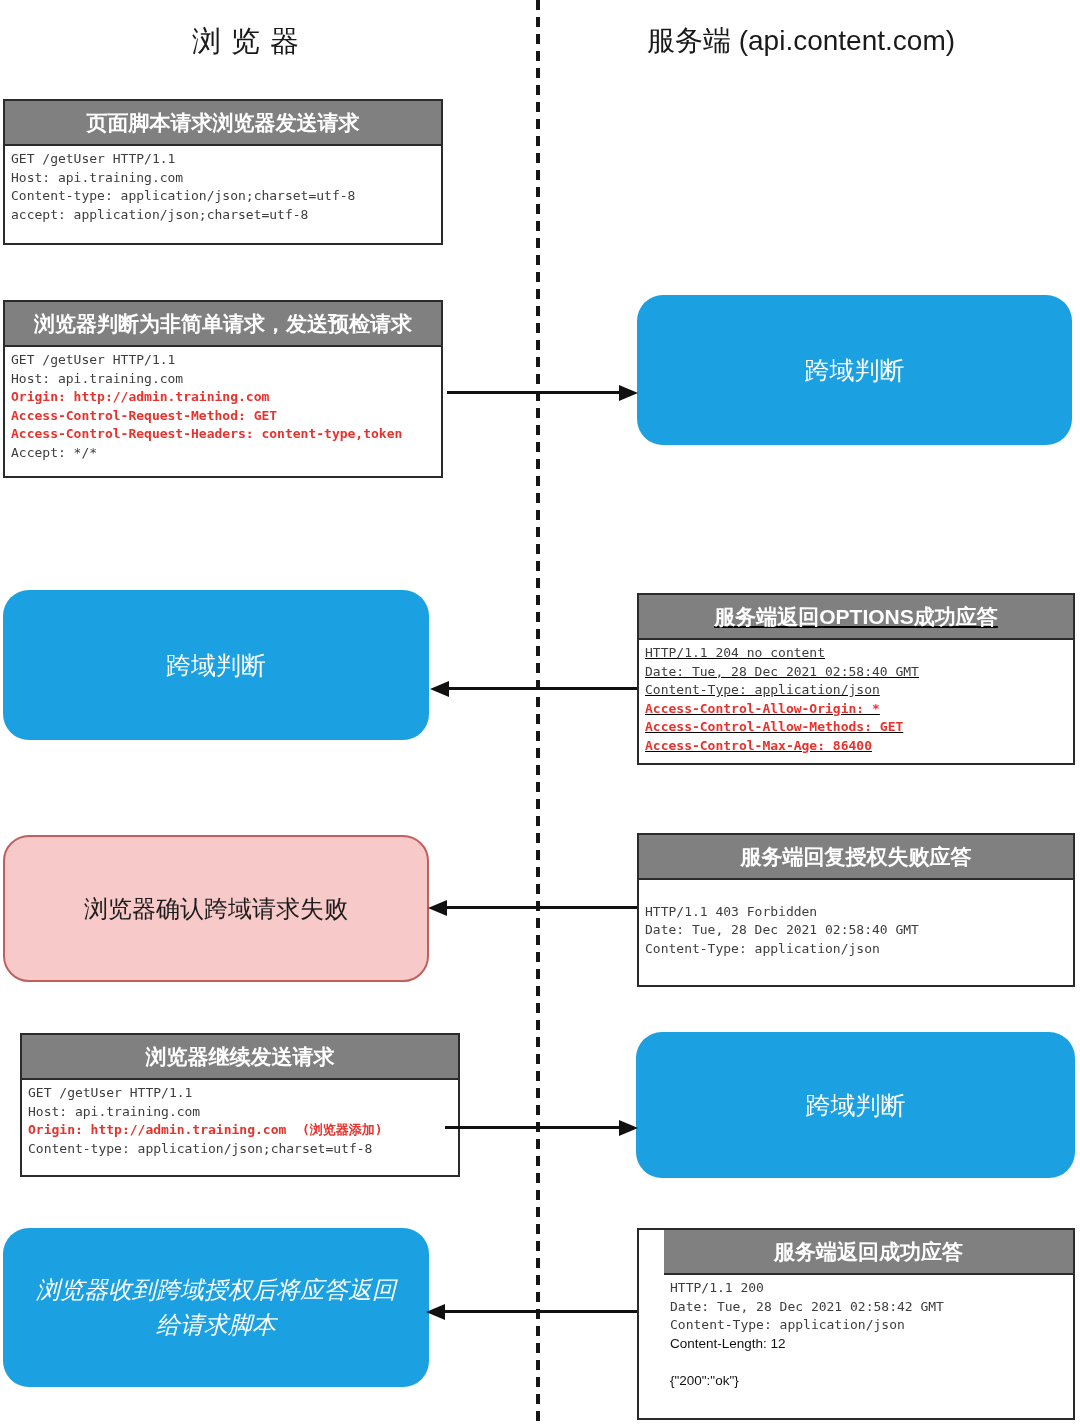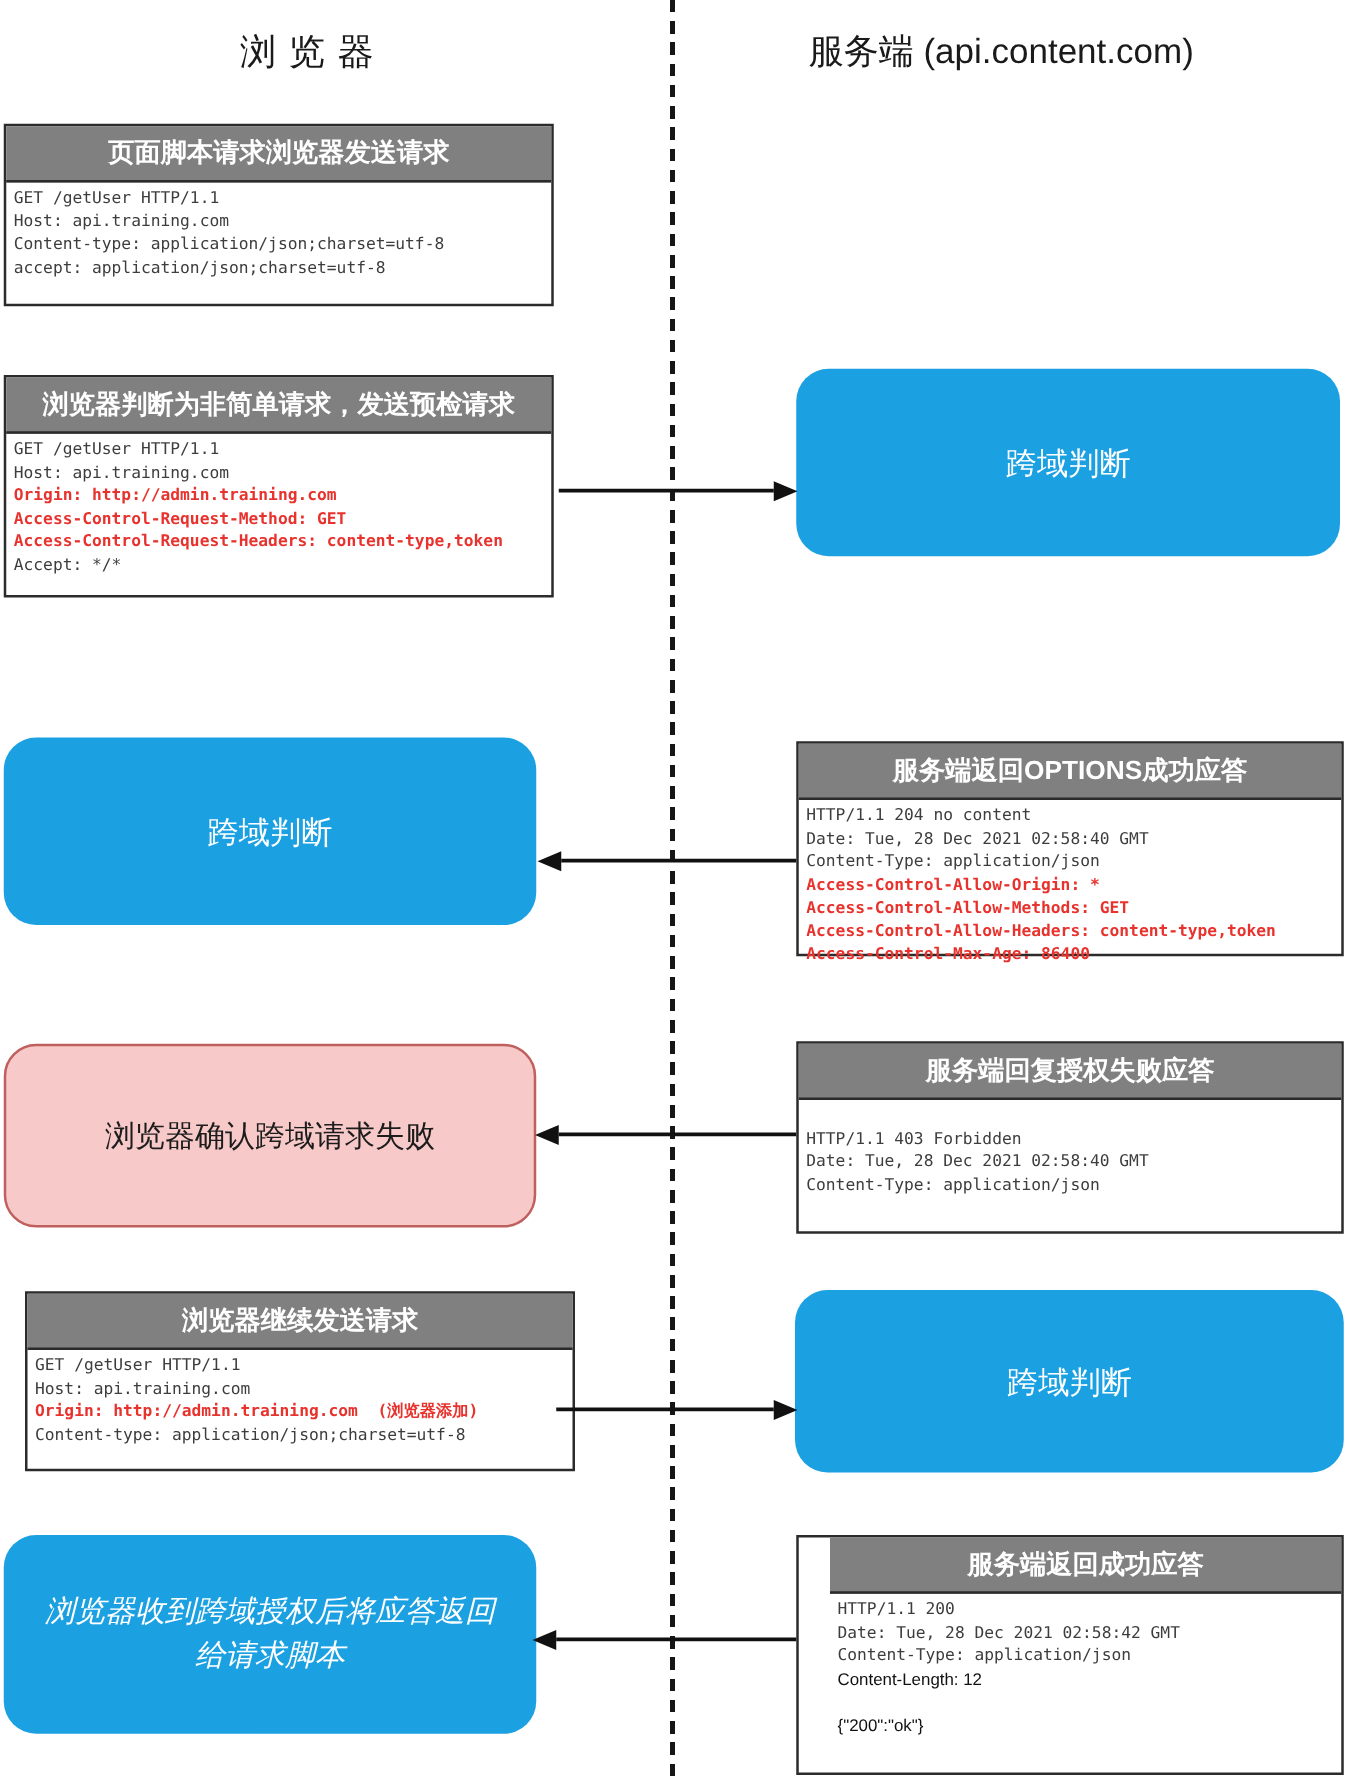--- a/index.html
+++ b/index.html
@@ -83,29 +83,28 @@
       <div class="ln">Host: api.training.com</div>
       <div class="ln red">Origin: http://admin.training.com</div>
       <div class="ln red">Access-Control-Request-Method: GET</div>
       <div class="ln red">Access-Control-Request-Headers: content-type,token</div>
       <div class="ln">Accept: */*</div>
     </div>
   </div>
 
   <div class="node blue" style="left:637px;top:295px;width:435px;height:150px;">跨域判断</div>
 
-  <div class="wbox" style="left:637px;top:593px;width:438px;height:172px;">
+  <div class="wbox" style="left:637px;top:593px;width:438px;height:172px;text-decoration:underline;">
     <div class="wbox-header">服务端返回OPTIONS成功应答</div>
     <div class="wbox-body">
       <div class="ln">HTTP/1.1 204 no content</div>
       <div class="ln">Date: Tue, 28 Dec 2021 02:58:40 GMT</div>
       <div class="ln">Content-Type: application/json</div>
       <div class="ln red">Access-Control-Allow-Origin: *</div>
       <div class="ln red">Access-Control-Allow-Methods: GET</div>
-      <div class="ln red">Access-Control-Allow-Headers: content-type,token</div>
       <div class="ln red">Access-Control-Max-Age: 86400</div>
     </div>
   </div>
 
   <div class="node blue" style="left:3px;top:590px;width:426px;height:150px;">跨域判断</div>
 
   <div class="wbox" style="left:637px;top:833px;width:438px;height:154px;">
     <div class="wbox-header">服务端回复授权失败应答</div>
     <div class="wbox-body">
       <div class="ln">&nbsp;</div>

